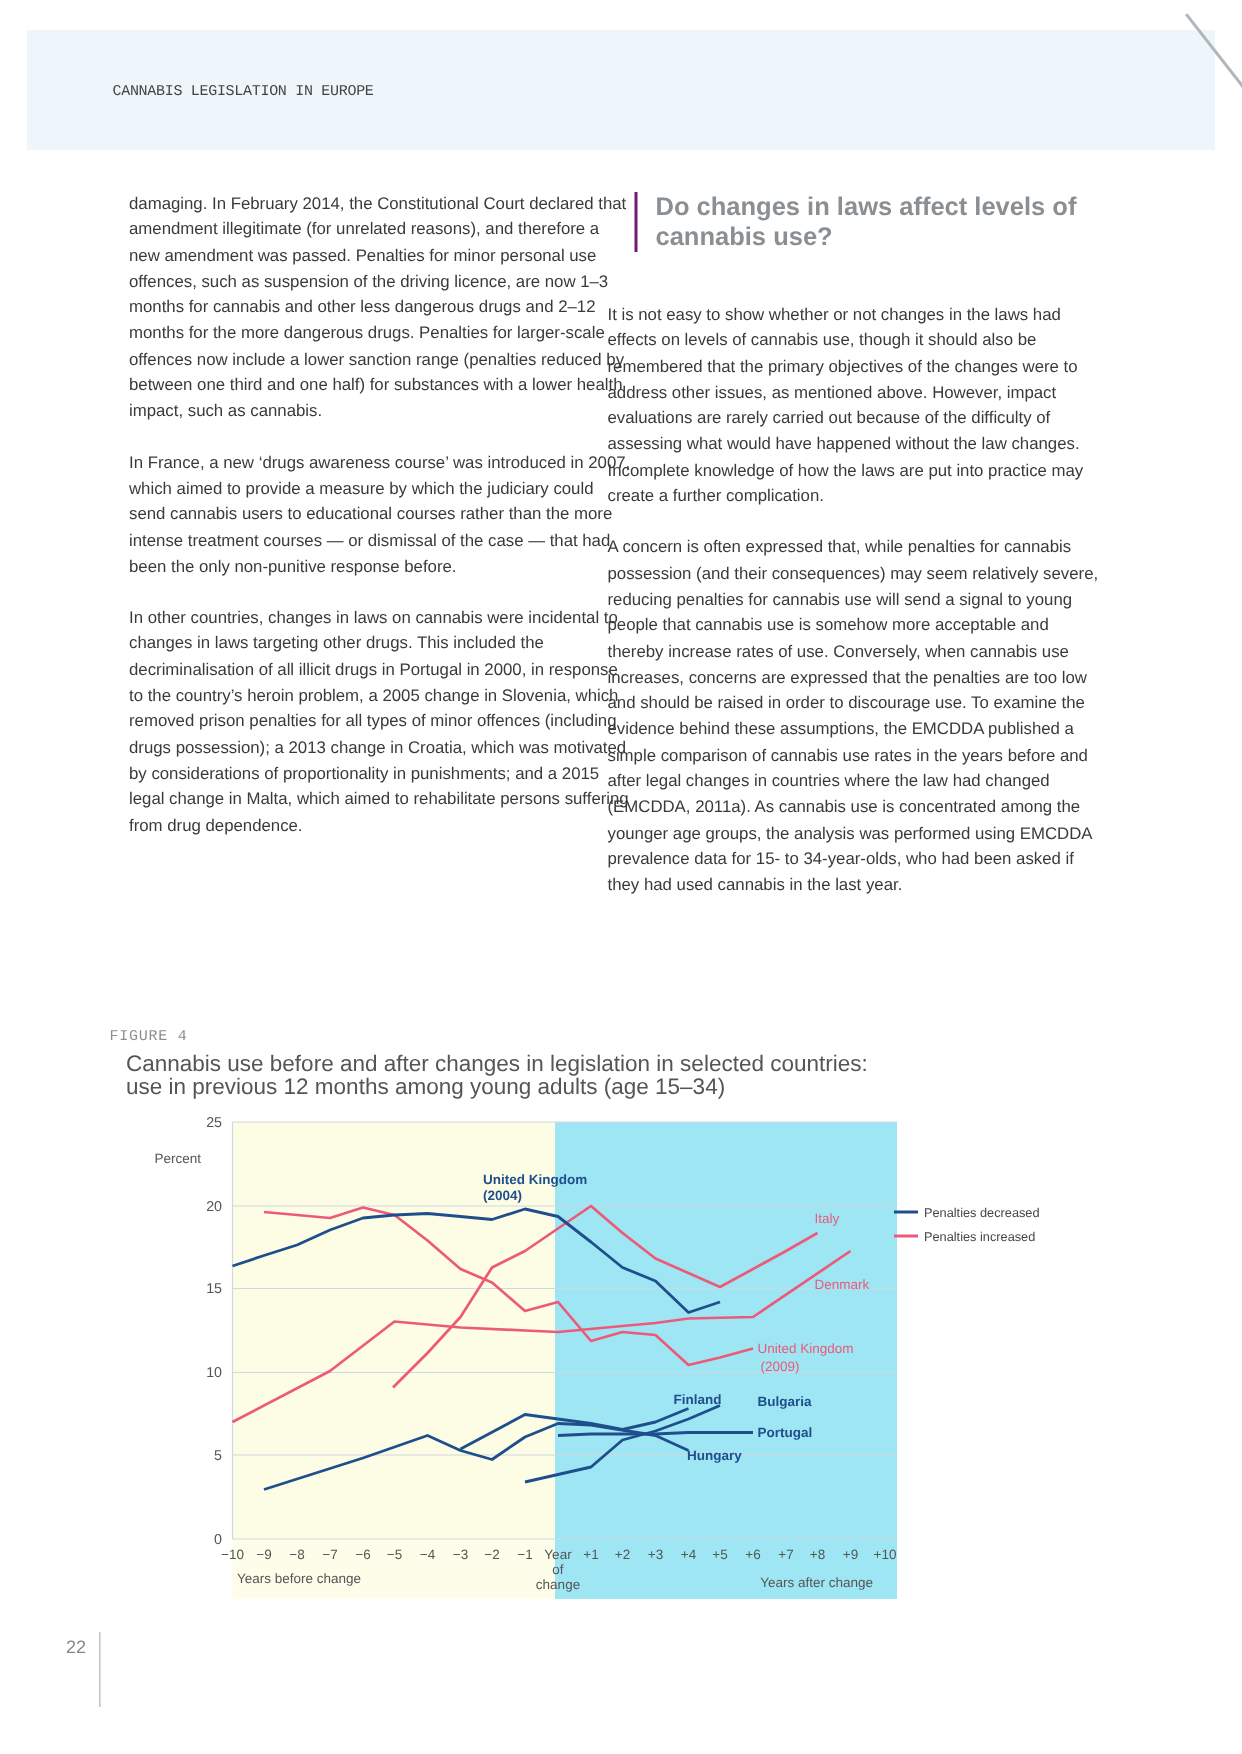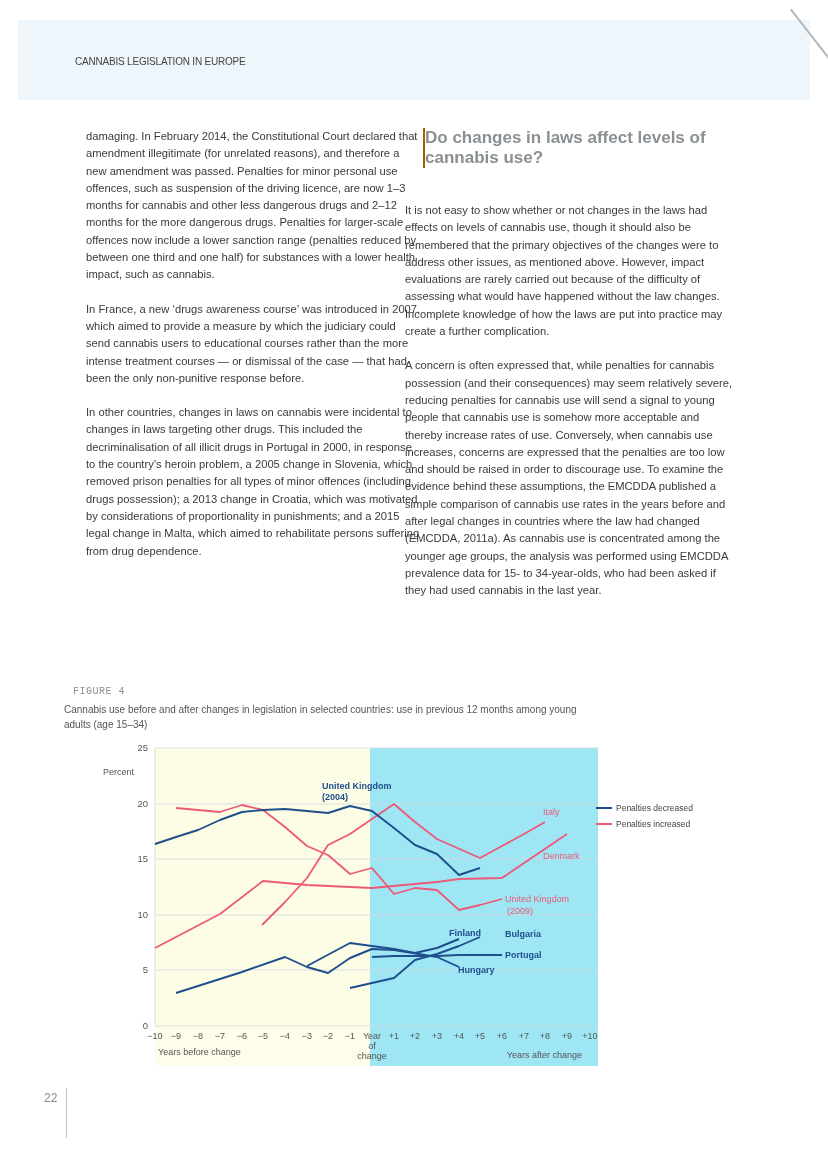--- a/index.html
+++ b/index.html
@@ -1,26 +1,26 @@
 <!DOCTYPE html>
 <html><head>
 <meta charset="utf-8">
 <style>
   html, body { margin:0; padding:0; }
   body { width:828px; height:1169px; background:#ffffff; position:relative; overflow:hidden; font-family:"Liberation Sans", sans-serif; color:#333; }
   .header-band { position:absolute; left:18px; top:20px; width:792px; height:80px; background:#eef6fb; }
-  .header-title { position:absolute; left:75px; top:56px; font-size:10px; letter-spacing:-0.2px; color:#444; }
+  .header-title { position:absolute; left:75px; top:56px; font-size:10px; letter-spacing:-0.2px; color:#444;font-family:Liberation Mono, monospace; }
   .corner-line { position:absolute; left:790px; top:10px; width:2px; height:70px; background:#b0b7bc; transform:rotate(-38deg); transform-origin:top left; }
   .col { position:absolute; font-size:11.2px; line-height:17.3px; color:#3a3a3a; }
   .col p { margin:0 0 17px 0; }
   .col-left { left:86px; top:128px; width:335px; }
   .col-right { left:405px; top:202px; width:330px; }
-  .section-heading { position:absolute; left:423px; top:128px; width:300px; border-left:2px solid #a16207; font-size:17px; line-height:20px; font-weight:bold; color:#8a8f93; }
+  .section-heading { position:absolute; left:423px; top:128px; width:300px; border-left:2px solid #701a75; padding-left:12px; font-size:17px; line-height:20px; font-weight:bold; color:#8a8f93; }
   .fig-label { position:absolute; left:73px; top:686px; font-size:10px; color:#8a8f93; letter-spacing:0.5px;font-family:Liberation Mono, monospace; }
-  .fig-caption { position:absolute; left:64px; top:702px; width:520px; font-size:10px; line-height:15px; color:#555; }
+  .fig-caption { position:absolute; left:84px; top:702px; width:520px; font-size:15px; line-height:15px; color:#555; }
   .chart { position:absolute; left:0; top:0; }
   .page-num { position:absolute; left:44px; top:1091px; font-size:12px; color:#888; }
   .page-rule { position:absolute; left:66px; top:1088px; width:1px; height:50px; background:#b8c4cc; }
   svg text { font-family:"Liberation Sans", sans-serif; }
 </style>
 </head>
 <body>
 
 <div class="header-band"></div>
 <div class="header-title">CANNABIS LEGISLATION IN EUROPE</div>

